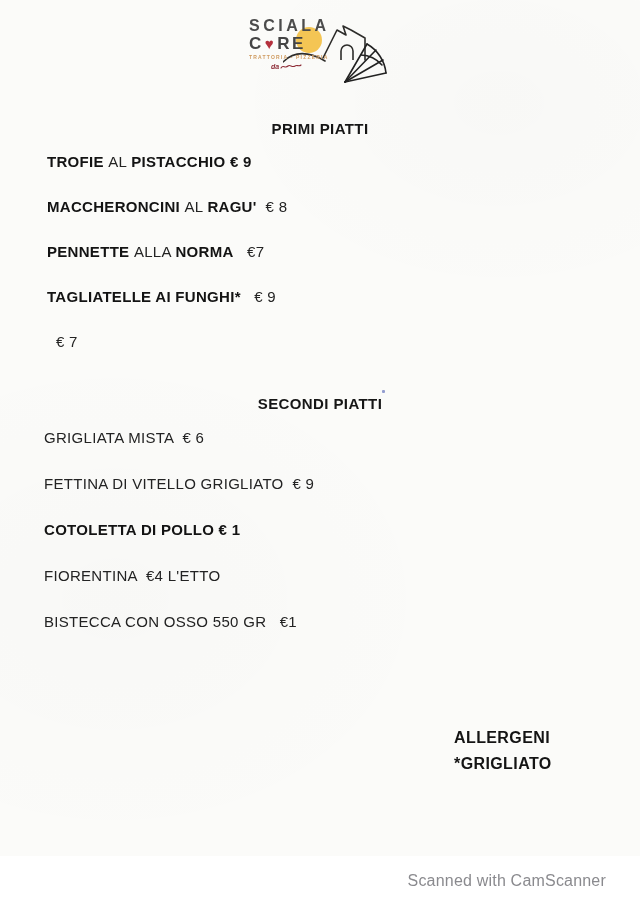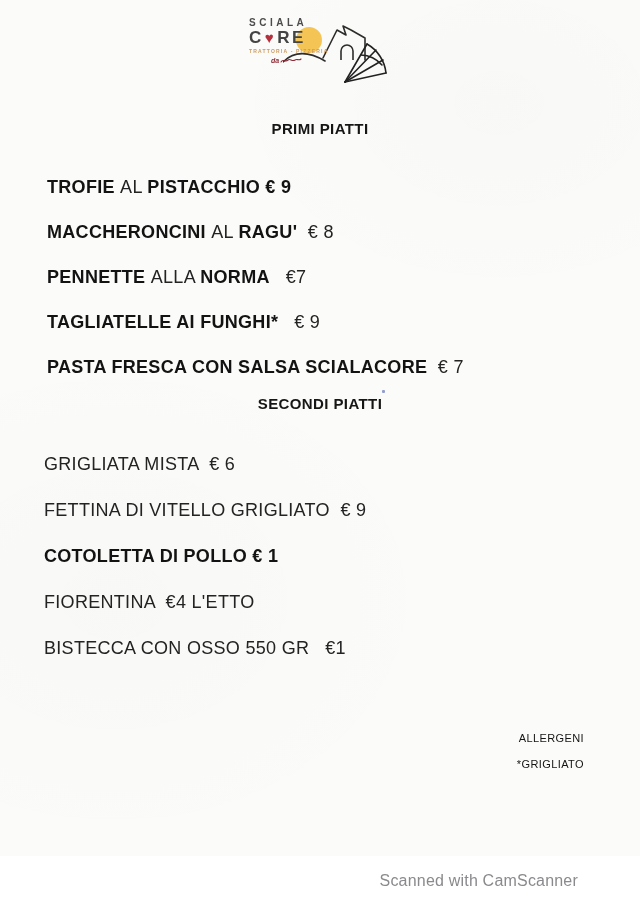--- a/index.html
+++ b/index.html
@@ -25,21 +25,21 @@
   .logo-block{
     position:relative;
     margin:0 auto;
     padding-top:24px;
     width:150px;height:72px;
     transform:translateX(-4px);
   }
   .logo-art{position:absolute;top:18px;left:42px;}
   .logo-text{position:absolute;top:18px;left:8px;line-height:1;}
   .logo-name1{
-    font-size:10px;font-weight:700;letter-spacing:3.5px;color:#4c4c4c;
+    font-size:16px;font-weight:700;letter-spacing:3.5px;color:#4c4c4c;
   }
   .logo-name2{
     font-size:17px;font-weight:700;letter-spacing:2.5px;color:#444444;margin-top:1px;
     display:flex;align-items:center;
   }
   .logo-heart{color:#b4303d;font-size:15px;line-height:1;margin:0 1px;}
   .logo-tagline{
     font-size:5px;letter-spacing:1.2px;color:#cf9a5e;margin-top:3px;font-weight:700;
   }
   .logo-signature{
@@ -55,40 +55,40 @@
   .sec-0 .section-title{margin-top:24px;}
   .sec-1 .section-title{margin-top:17px;position:relative;}
   .pen-mark{
     position:absolute;top:-5px;left:calc(50% + 62px);
     width:3px;height:3px;background:#5a6ab8;opacity:.65;border-radius:1px;
   }
   .menu-list{display:block;}
   .sec-0 .menu-list{margin-top:15px;padding-left:47px;}
   .sec-1 .menu-list{margin-top:16px;padding-left:44px;}
   .menu-item{
-    display:flex;align-items:flex-end;
-    font-size:18px;letter-spacing:.3px;color:#232323;
+    display:flex;align-items:flex-start;
+    font-size:15px;letter-spacing:.3px;color:#232323;
     white-space:pre-wrap;
   }
   .sec-0 .menu-item{height:45px;}
   .sec-1 .menu-item{height:46px;}
   .seg{font-weight:400;}
   .seg.bold{font-weight:700;color:#131313;}
   
   .allergeni-block{
     margin-top:66px;margin-left:auto;margin-right:56px;
-    width:130px;text-align:right;
-    font-size:11px;font-weight:400;color:#141414;line-height:26px;
+    width:130px;text-align:left;
+    font-size:16px;font-weight:700;color:#141414;line-height:26px;
     letter-spacing:.4px;
   }
   
   .scan-strip{
     position:absolute;bottom:0;left:0;width:640px;height:50px;background:#ffffff;
     display:flex;align-items:center;justify-content:flex-end;
-    padding-right:62px;box-sizing:border-box;
+    padding-right:34px;box-sizing:border-box;
   }
   .scan-text{
     color:#8a8a8e;font-size:16px;letter-spacing:.2px;font-weight:400;
   }
 </style>
 </head>
 <body>
 
 <div class="page">
   <div class="paper">
@@ -131,21 +131,21 @@
     </div>
 
     <div id="menu-sections">
         <section class="menu-section sec-0">
           <h2 class="section-title">PRIMI PIATTI</h2>
           <div class="menu-list">
             <div class="menu-item"><span class="seg bold">TROFIE </span><span class="seg">AL </span><span class="seg bold">PISTACCHIO € 9</span></div>
             <div class="menu-item"><span class="seg bold">MACCHERONCINI </span><span class="seg">AL </span><span class="seg bold">RAGU'</span><span class="seg">  € 8</span></div>
             <div class="menu-item"><span class="seg bold">PENNETTE </span><span class="seg">ALLA </span><span class="seg bold">NORMA</span><span class="seg">   €7</span></div>
             <div class="menu-item"><span class="seg bold">TAGLIATELLE AI FUNGHI*</span><span class="seg">   € 9</span></div>
-            <div class="menu-item"><span class="seg bold">PASTA FRESCA CON SALSA SCIALACORE</span><span class="seg">  € 7</span></div>
+            <div class="menu-item"><span class="seg">  € 7</span></div>
           </div>
         </section>
         <section class="menu-section sec-1">
           <h2 class="section-title">SECONDI PIATTI<span class="pen-mark"></span></h2>
           <div class="menu-list">
             <div class="menu-item"><span class="seg">GRIGLIATA MISTA  € 6</span></div>
             <div class="menu-item"><span class="seg">FETTINA DI VITELLO GRIGLIATO  € 9</span></div>
             <div class="menu-item"><span class="seg bold">COTOLETTA DI POLLO € 1</span></div>
             <div class="menu-item"><span class="seg">FIORENTINA  €4 L'ETTO</span></div>
             <div class="menu-item"><span class="seg">BISTECCA CON OSSO 550 GR   €1</span></div>

